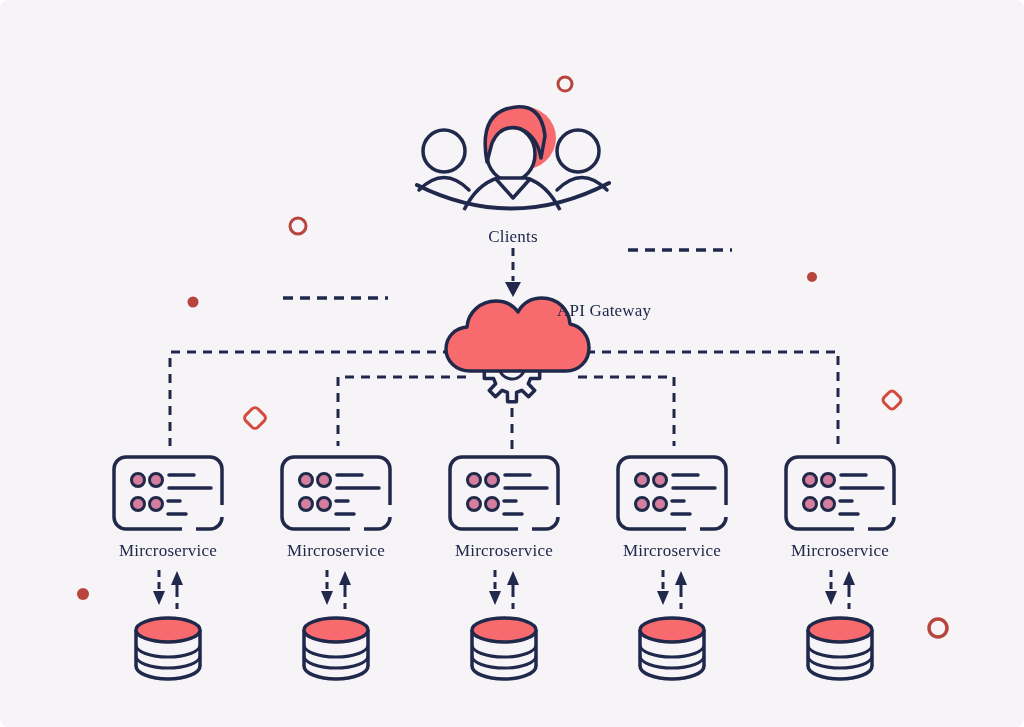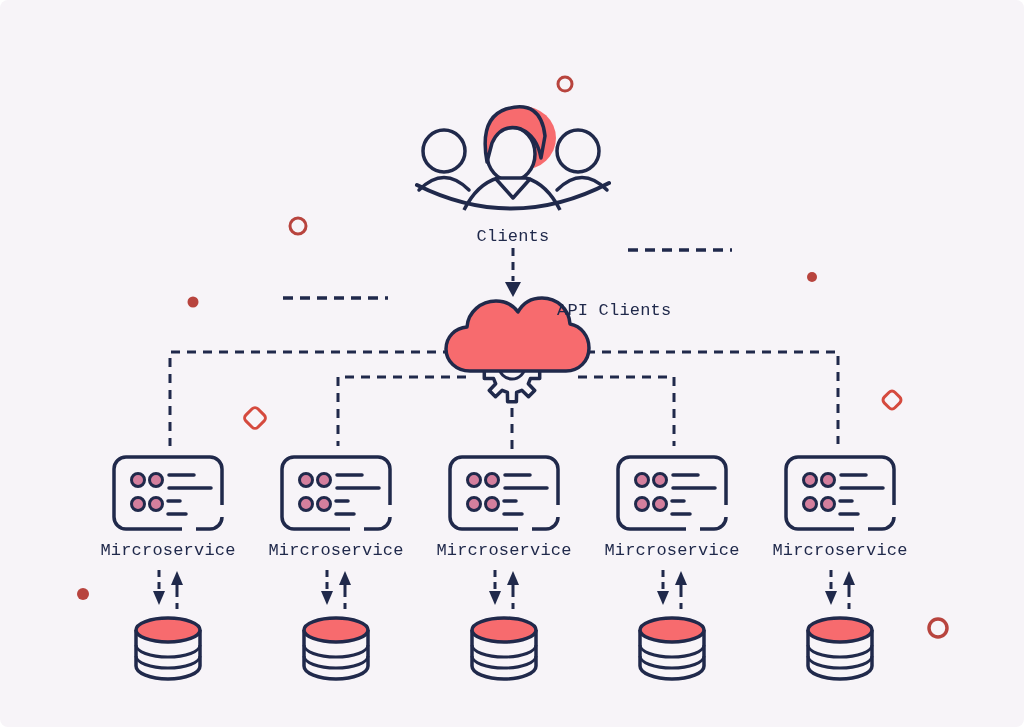--- a/index.html
+++ b/index.html
@@ -1,20 +1,20 @@
 <!DOCTYPE html>
 <html style="--bg: #f7f4f8; --navy: #20294b; --coral: #f76b6e; --pink: #d47f9d; --red: #b8443e; --diamond: #d54a3e;"><head>
 <meta charset="utf-8">
 <style>
   html,body{margin:0;padding:0;}
   #canvas{
     position:relative;
     width:1024px;height:727px;
     background:var(--bg,#f7f4f8);
-    font-family:Liberation Mono, monospace;
+    font-family:Liberation Serif, serif;
     overflow:hidden;
     border-radius:8px;
   }
   #diagram-svg{position:absolute;left:0;top:0;}
   .label{
     position:absolute;
     color:var(--navy,#20294b);
     font-size:17px;
     font-weight:500;
     letter-spacing:.2px;
@@ -212,20 +212,20 @@
         <path class="f-bg" stroke="var(--navy)" stroke-width="3.5" d="M 2,14 V 50 A 32 13 0 0 0 66,50 V 14"></path>
         <path class="s-navy w3" d="M 2,29 A 32 12 0 0 0 66,29"></path>
         <path class="s-navy w3" d="M 2,40 A 32 12 0 0 0 66,40"></path>
         <ellipse class="f-coral" stroke="var(--navy)" stroke-width="3.5" cx="34" cy="14" rx="32" ry="12"></ellipse>
       </g>
     </g>
   </svg>
 
   <div class="label" style="left:443px;top:227px;width:140px;">Clients</div>
 
-  <div class="label" style="left:557px;top:301px;text-align:left;">API Clients</div>
+  <div class="label" style="left:557px;top:301px;text-align:left;">API Gateway</div>
 
   <div class="label" style="left:98px;top:541px;width:140px;">Mircroservice</div>
   <div class="label" style="left:266px;top:541px;width:140px;">Mircroservice</div>
   <div class="label" style="left:434px;top:541px;width:140px;">Mircroservice</div>
   <div class="label" style="left:602px;top:541px;width:140px;">Mircroservice</div>
   <div class="label" style="left:770px;top:541px;width:140px;">Mircroservice</div>
 </div>
 
 </body></html>

